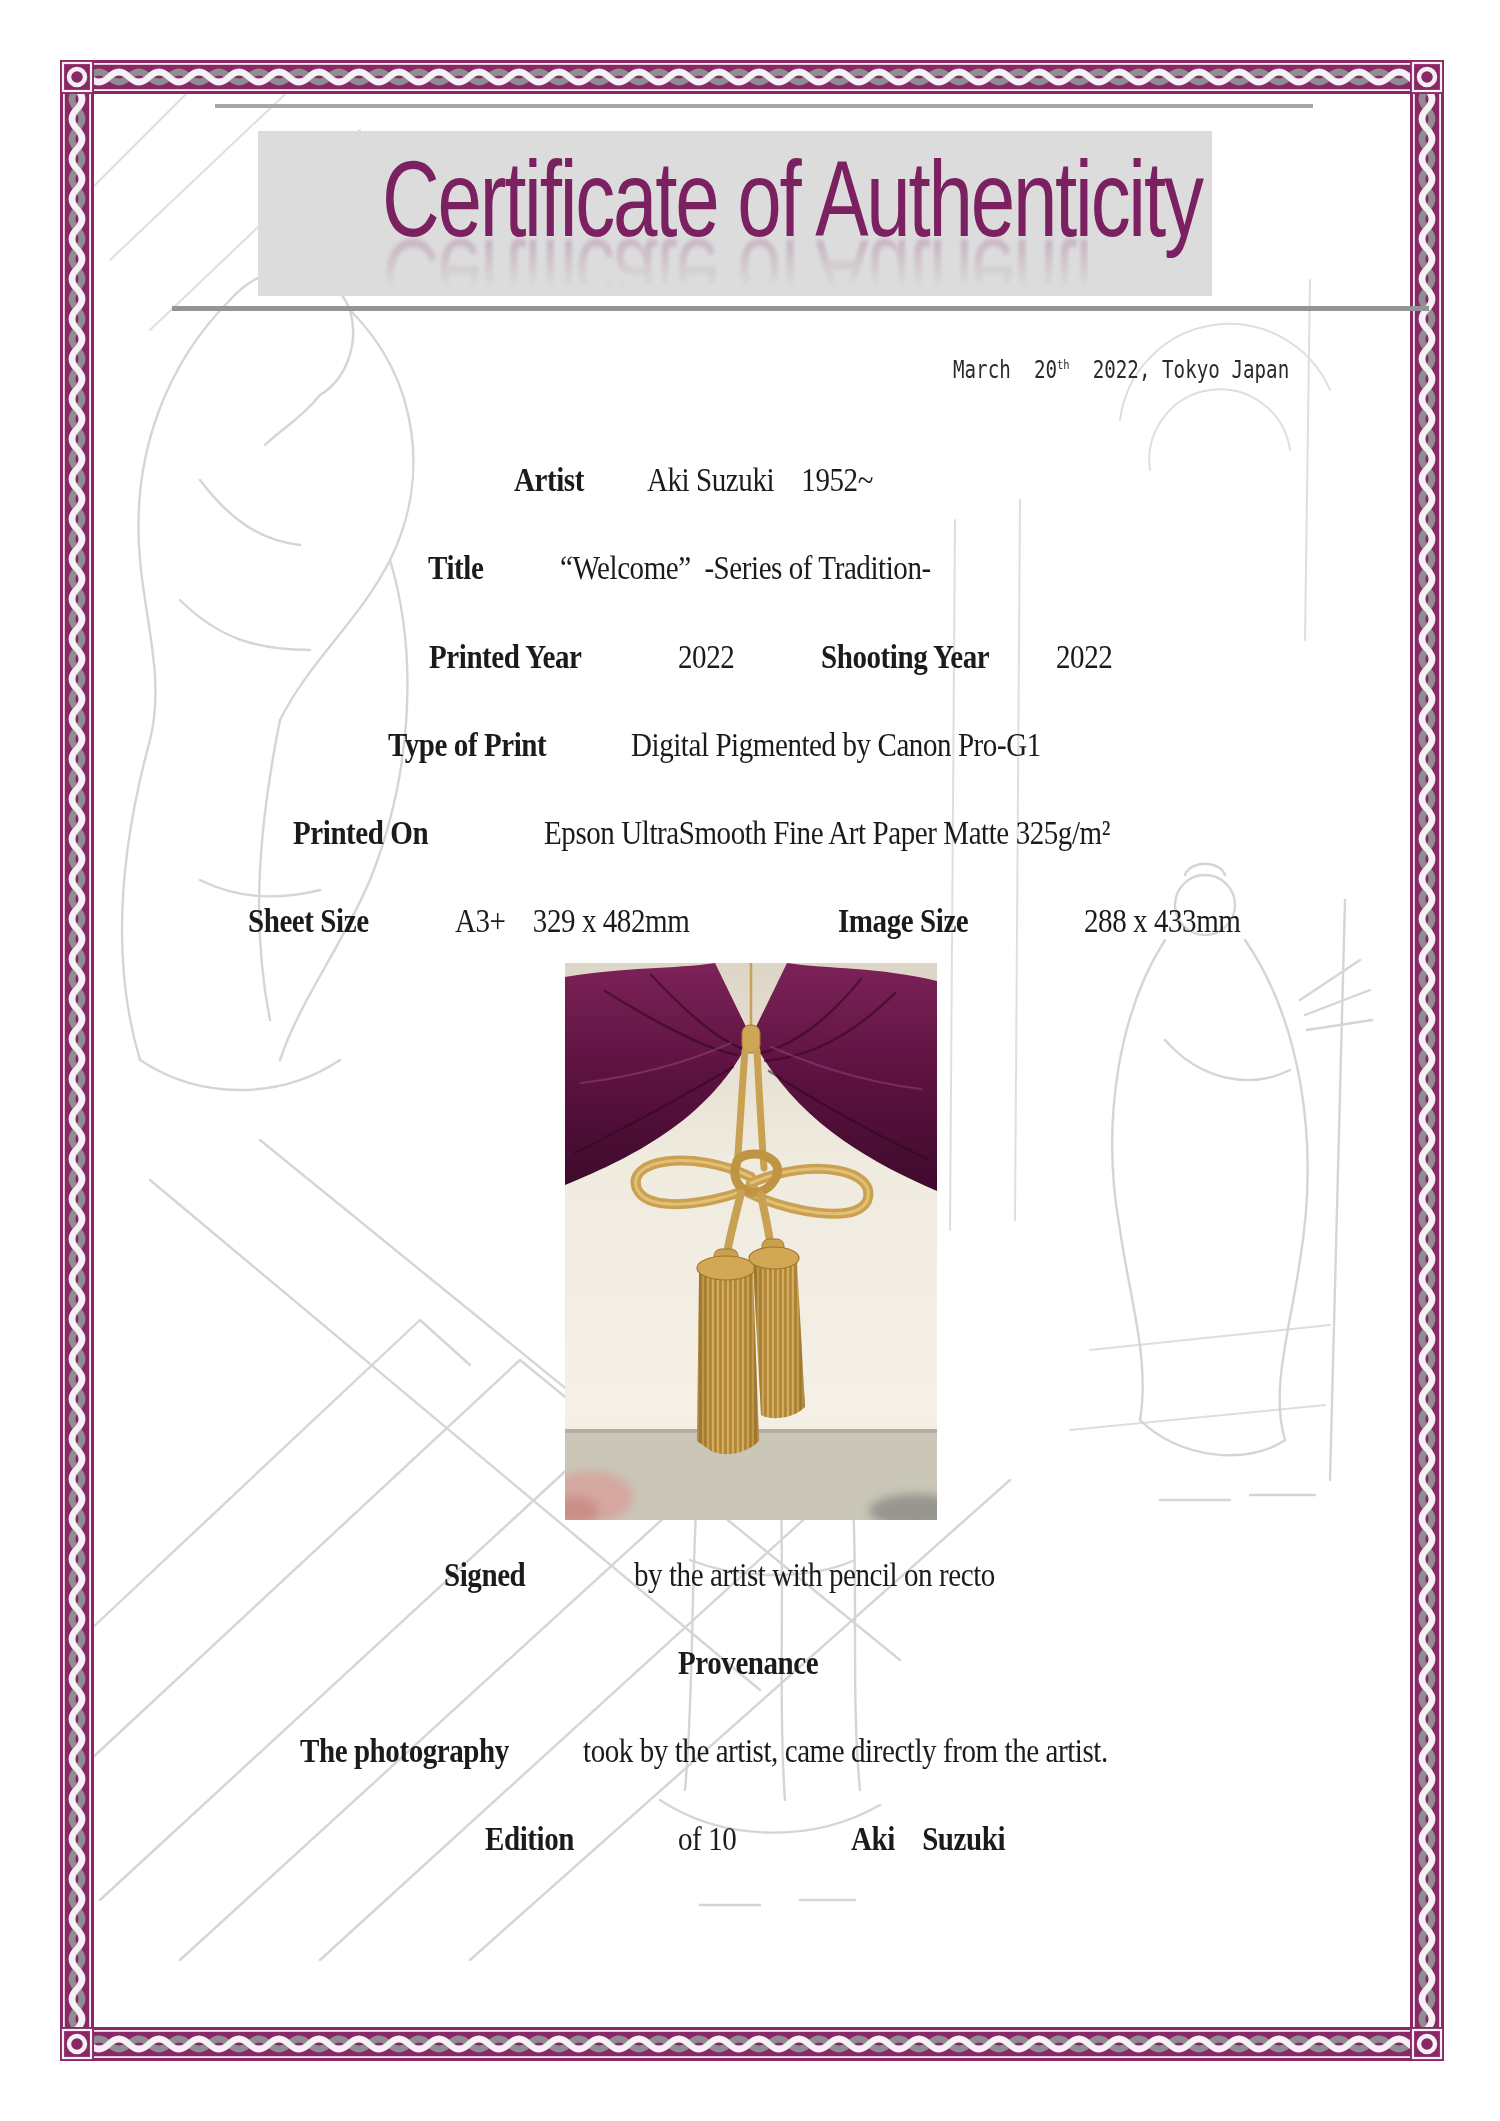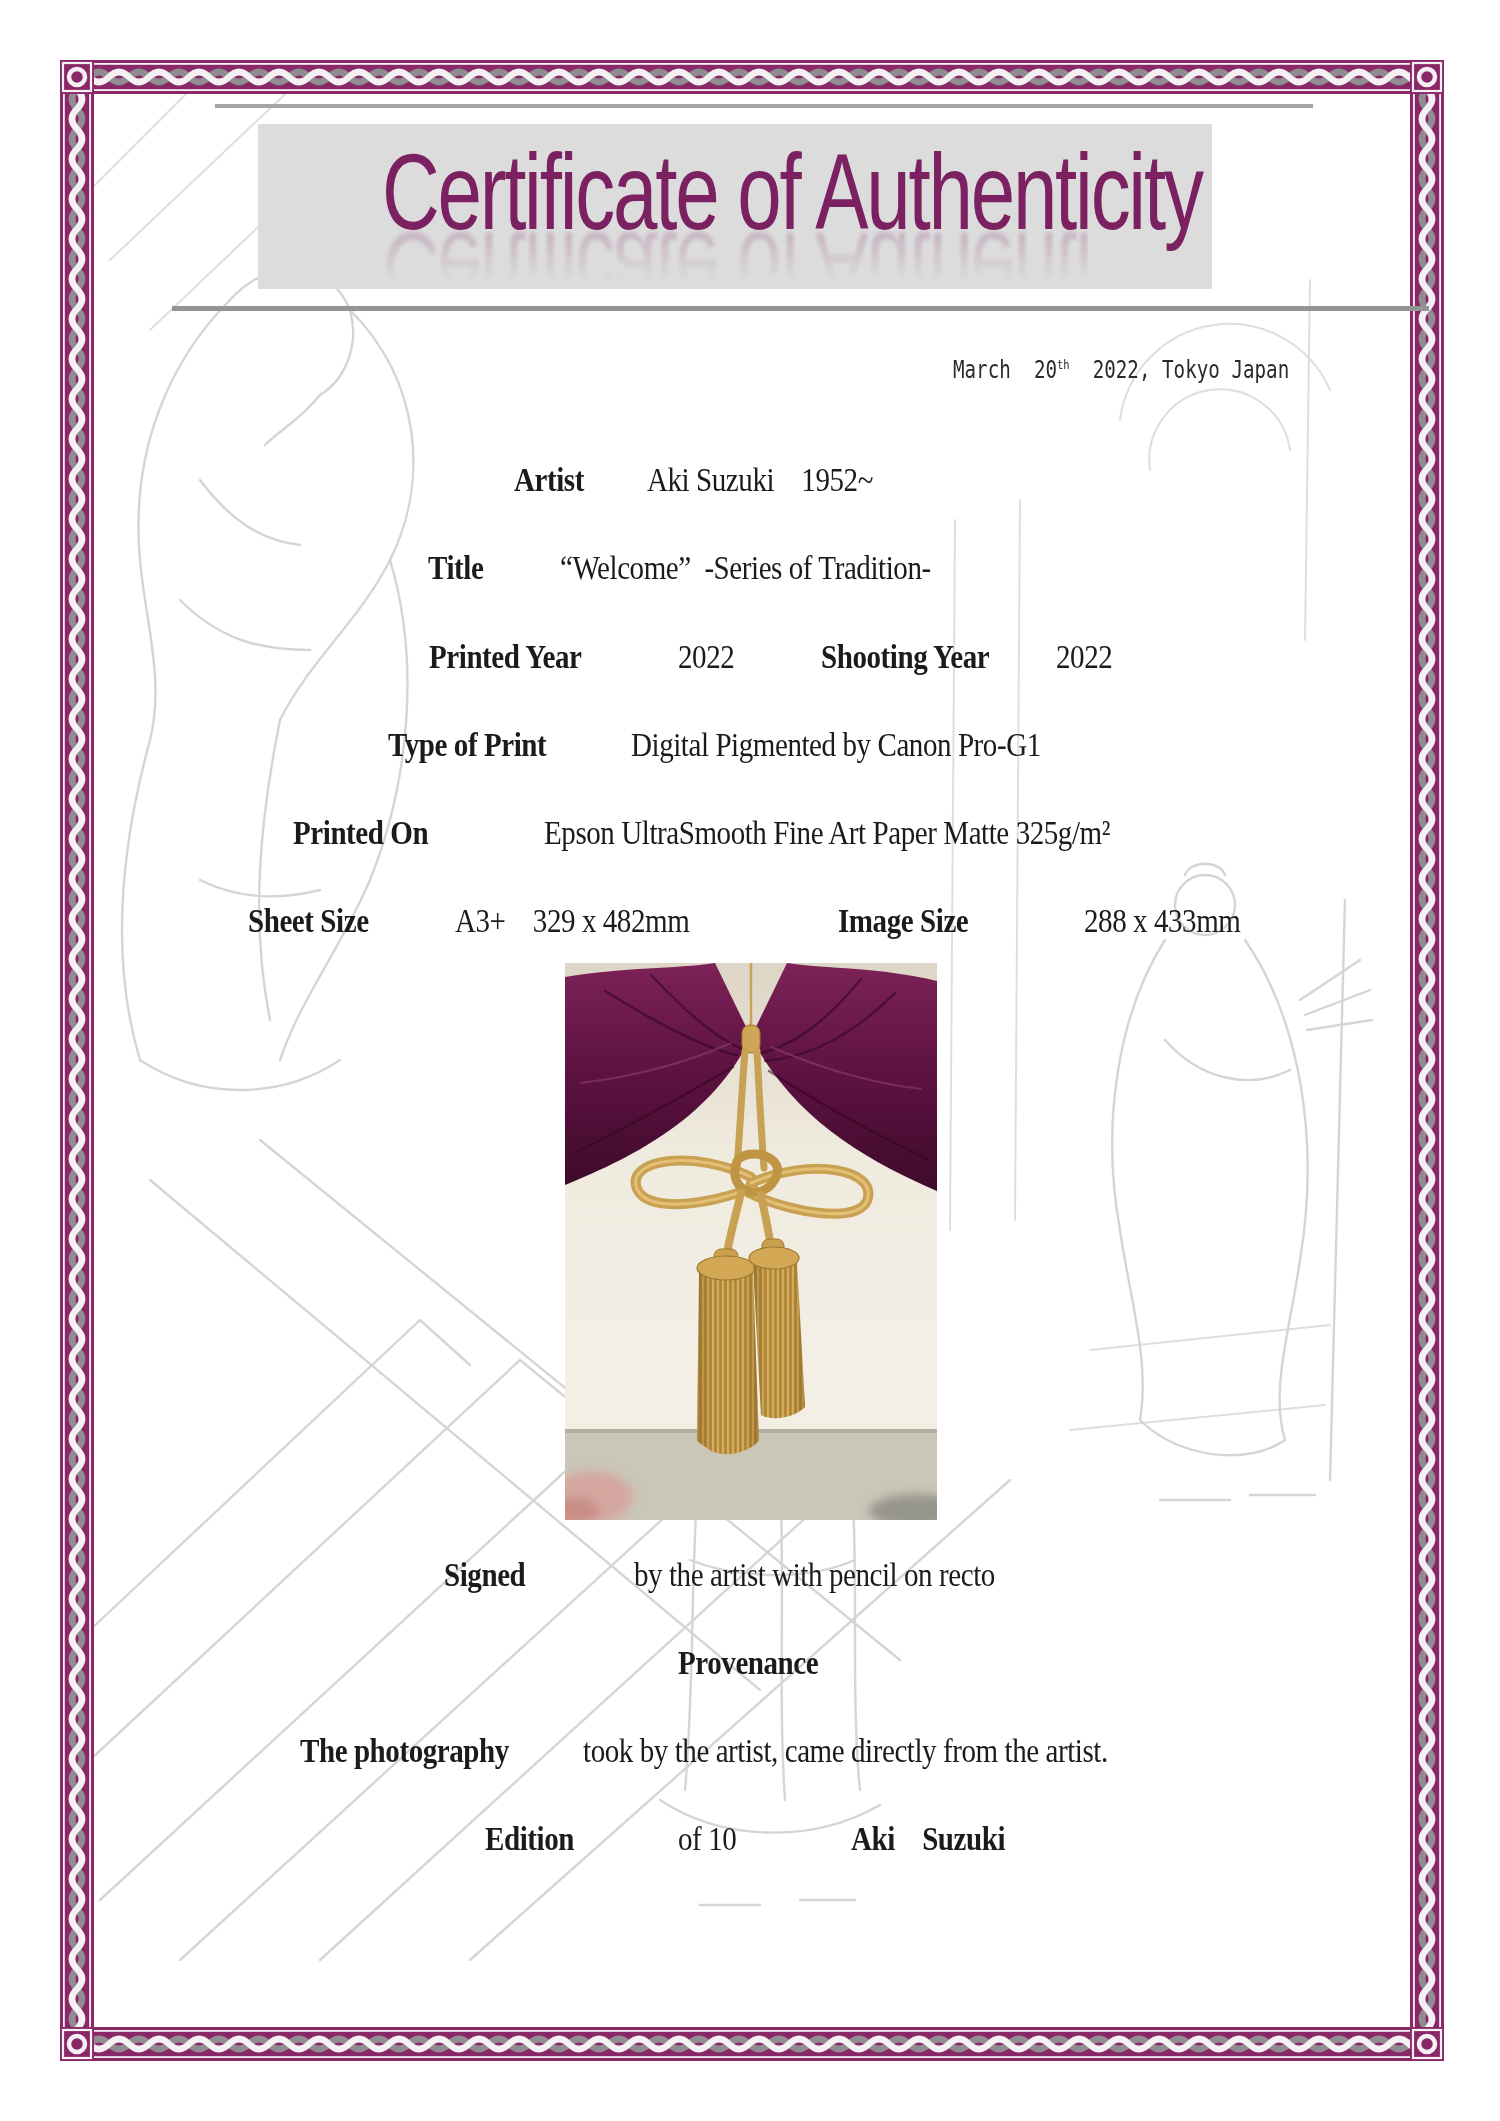--- a/index.html
+++ b/index.html
@@ -9,21 +9,21 @@
   
   .band { position:absolute; }
   .corner { position:absolute; width:34px; height:34px; }
 
   
   .watermark { position:absolute; left:80px; top:80px; }
 
   
   .rule { position:absolute; background:#949494; }
   .rule-light { background:#a6a6a6; }
-  .title-box { position:absolute; left:258px; top:124px; width:954px; height:165px;
+  .title-box { position:absolute; left:258px; top:131px; width:954px; height:165px;
                background:#dcdcdc; overflow:hidden; }
   .title-wrap { width:100%; transform:scaleX(0.74); transform-origin:50% 0; text-align:center; }
   .title-line { font-family:"Liberation Sans", sans-serif; font-size:108px; line-height:1;
                 color:#7b2161; letter-spacing:-3px; white-space:nowrap; }
   .title-main { margin-top:14px; }
   .title-mirror { transform:scaleY(-1); opacity:.30; filter:blur(2px); margin-top:-30px;
                   -webkit-mask-image:linear-gradient(to top, rgba(0,0,0,.8) 8%, transparent 60%);
                   mask-image:linear-gradient(to top, rgba(0,0,0,.8) 8%, transparent 60%); }
 
   

